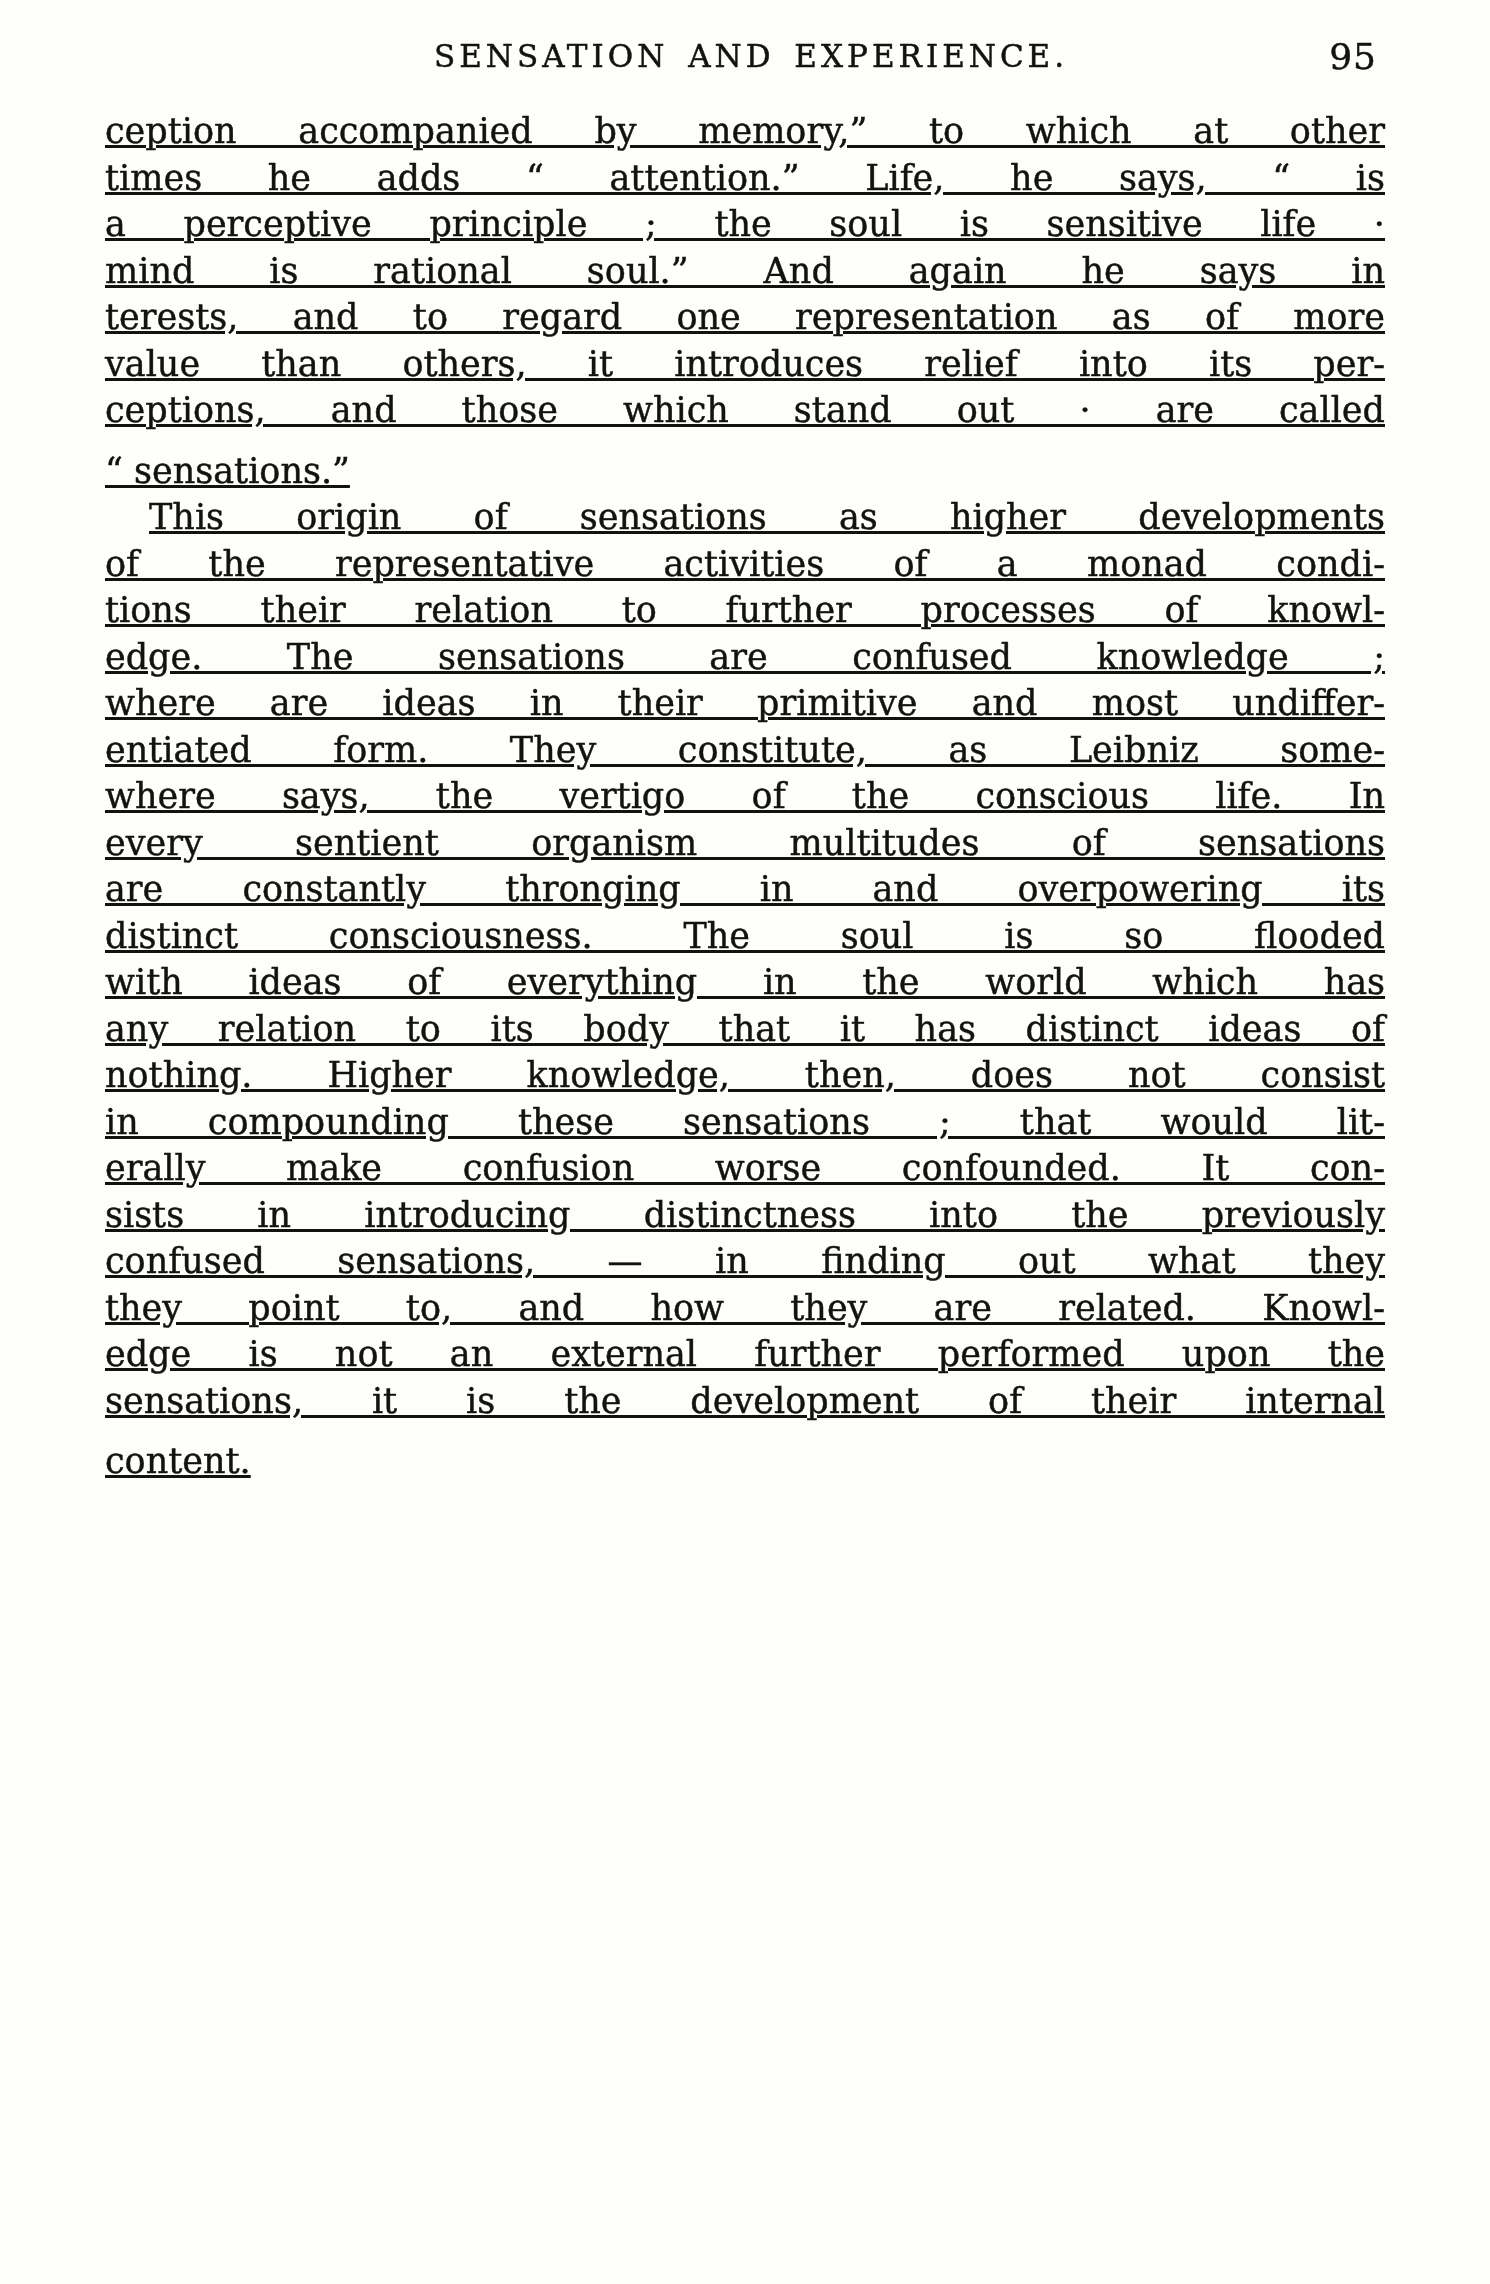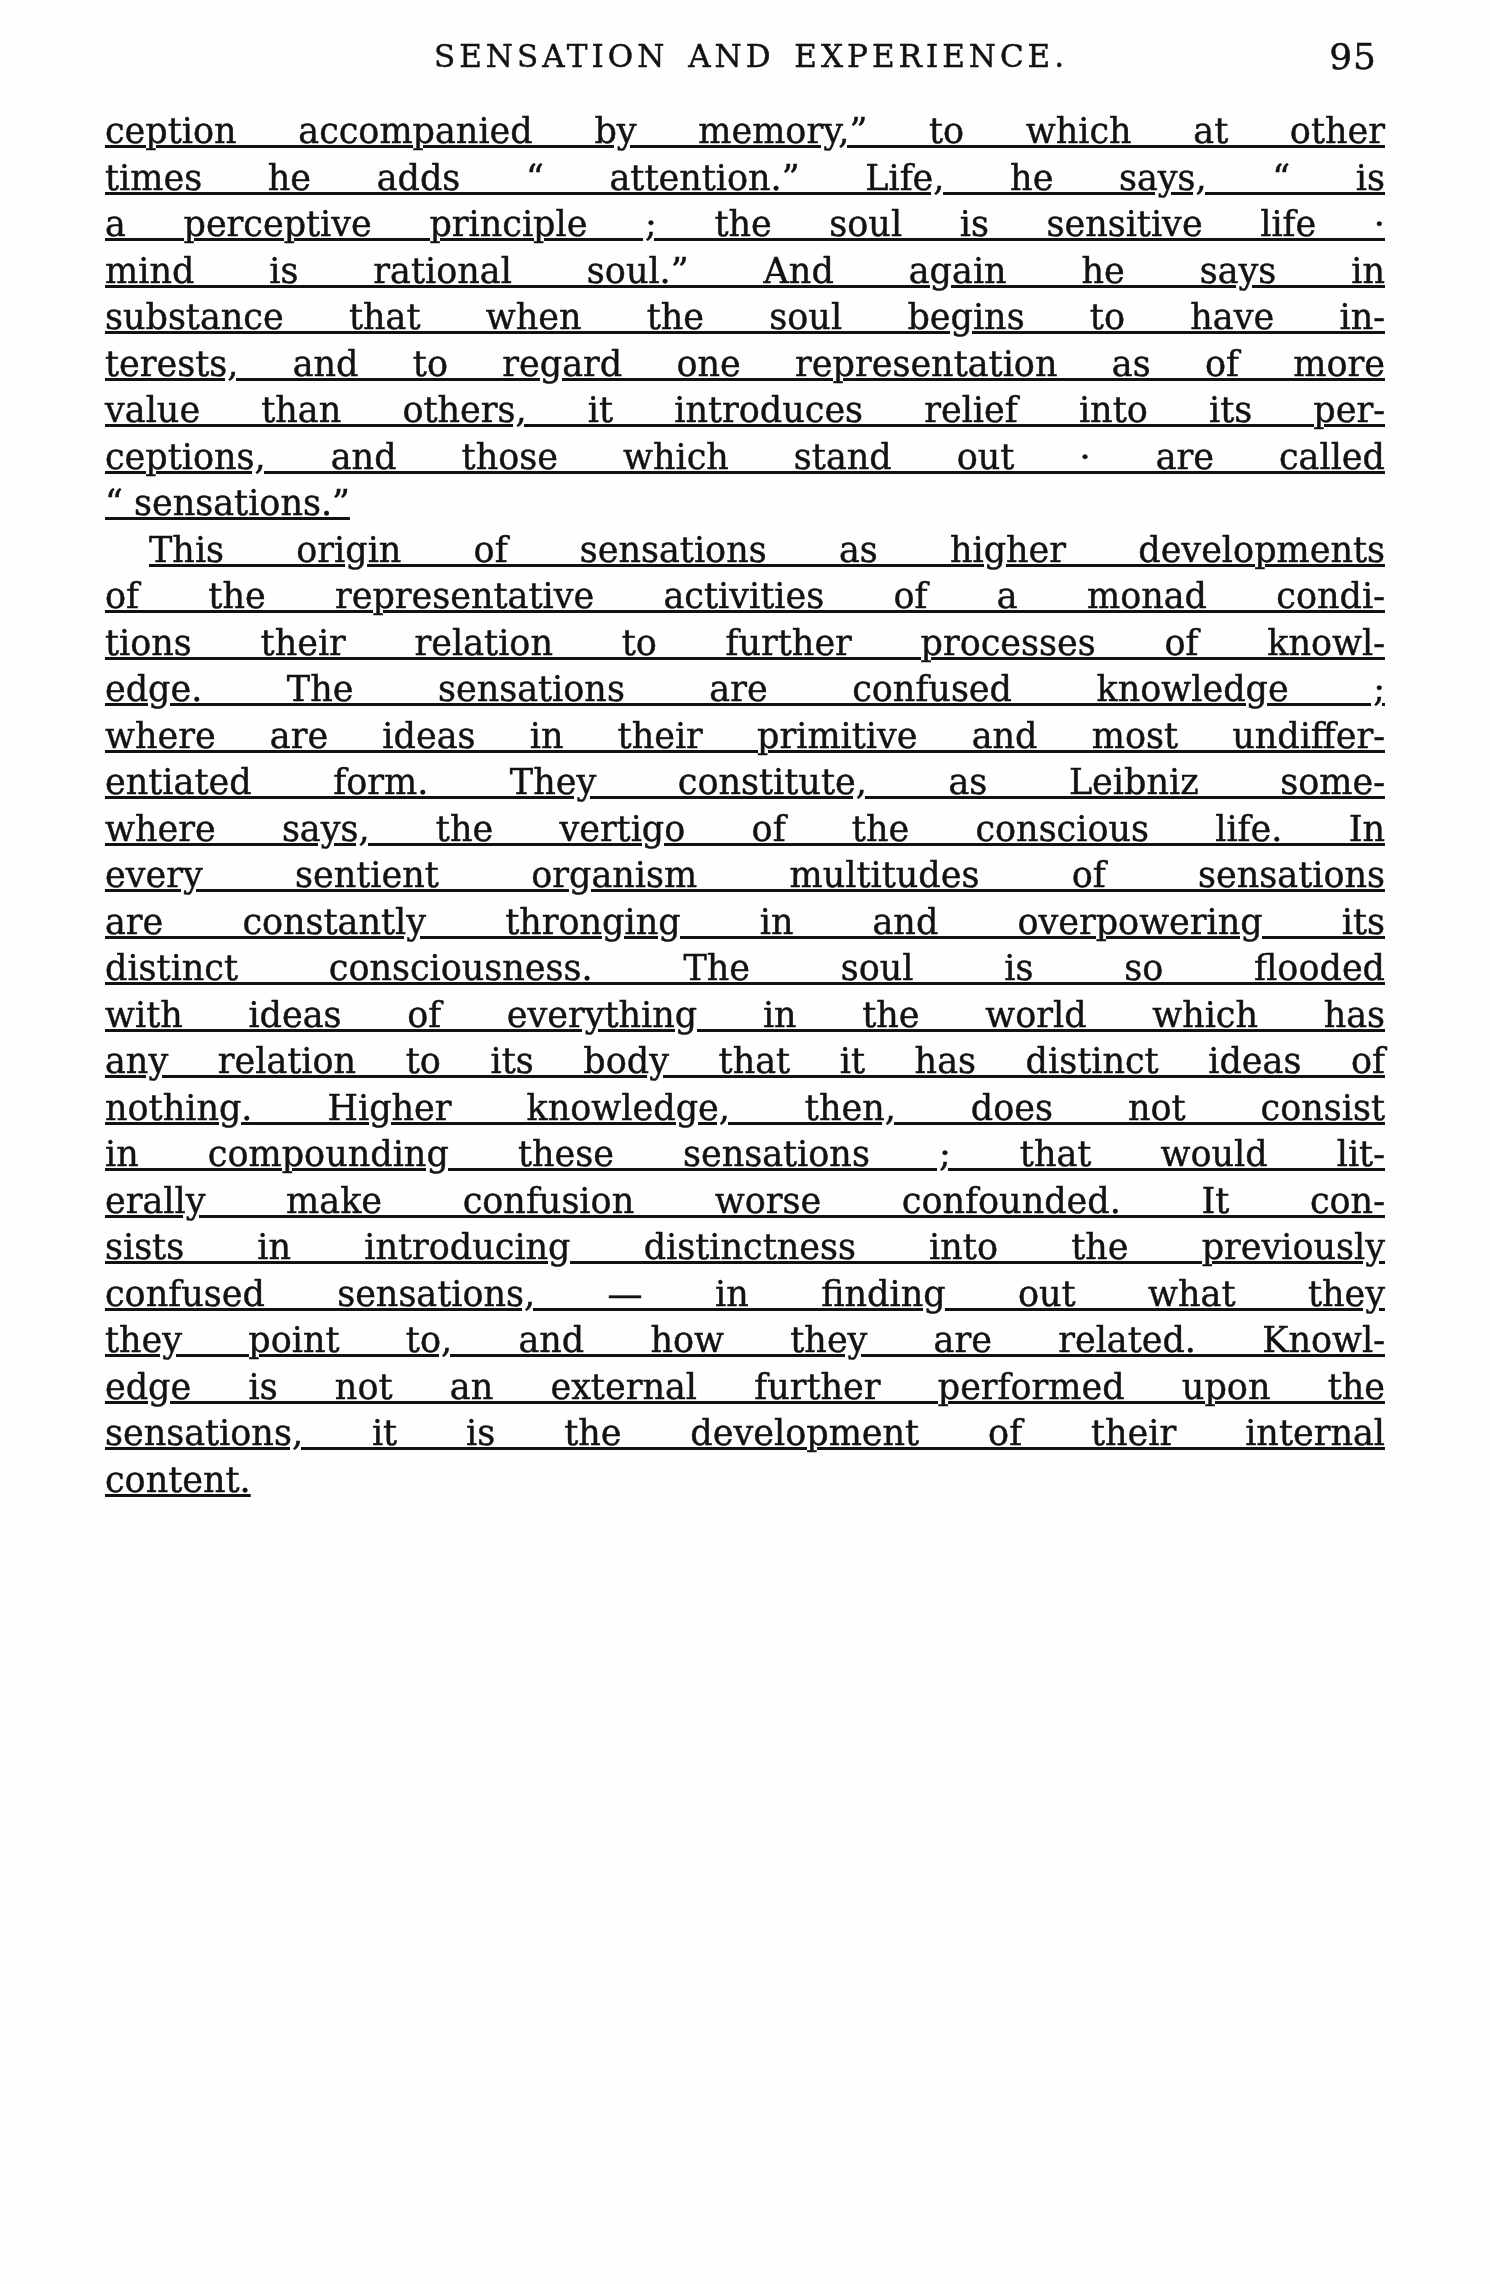--- a/index.html
+++ b/index.html
@@ -56,37 +56,37 @@
   .paragraph.indent .line:first-child {
     text-indent: 44px;
   }
   .line {
     text-align: justify;
     text-align-last: justify;
     white-space: normal;
   }
   .line.last-line {
     text-align-last: left;
+    margin-top: 14px;
   }
 </style>
 </head>
 <body>
 
 <div class="page">
   <div class="running-header">
     <div class="running-title">SENSATION AND EXPERIENCE.</div>
     <div class="page-number">95</div>
   </div>
   <div class="text-body">
       <div class="paragraph">
         <div class="line">ception accompanied by memory,” to which at other</div>
         <div class="line">times he adds “ attention.” Life, he says, “ is</div>
         <div class="line">a perceptive principle ; the soul is sensitive life ·</div>
         <div class="line">mind is rational soul.” And again he says in</div>
-        <div class="line">substance that when the soul begins to have in-</div>
         <div class="line">terests, and to regard one representation as of more</div>
         <div class="line">value than others, it introduces relief into its per-</div>
         <div class="line">ceptions, and those which stand out · are called</div>
         <div class="line last-line">“ sensations.”</div>
       </div>
       <div class="paragraph indent">
         <div class="line">This origin of sensations as higher developments</div>
         <div class="line">of the representative activities of a monad condi-</div>
         <div class="line">tions their relation to further processes of knowl-</div>
         <div class="line">edge. The sensations are confused knowledge ;</div>

